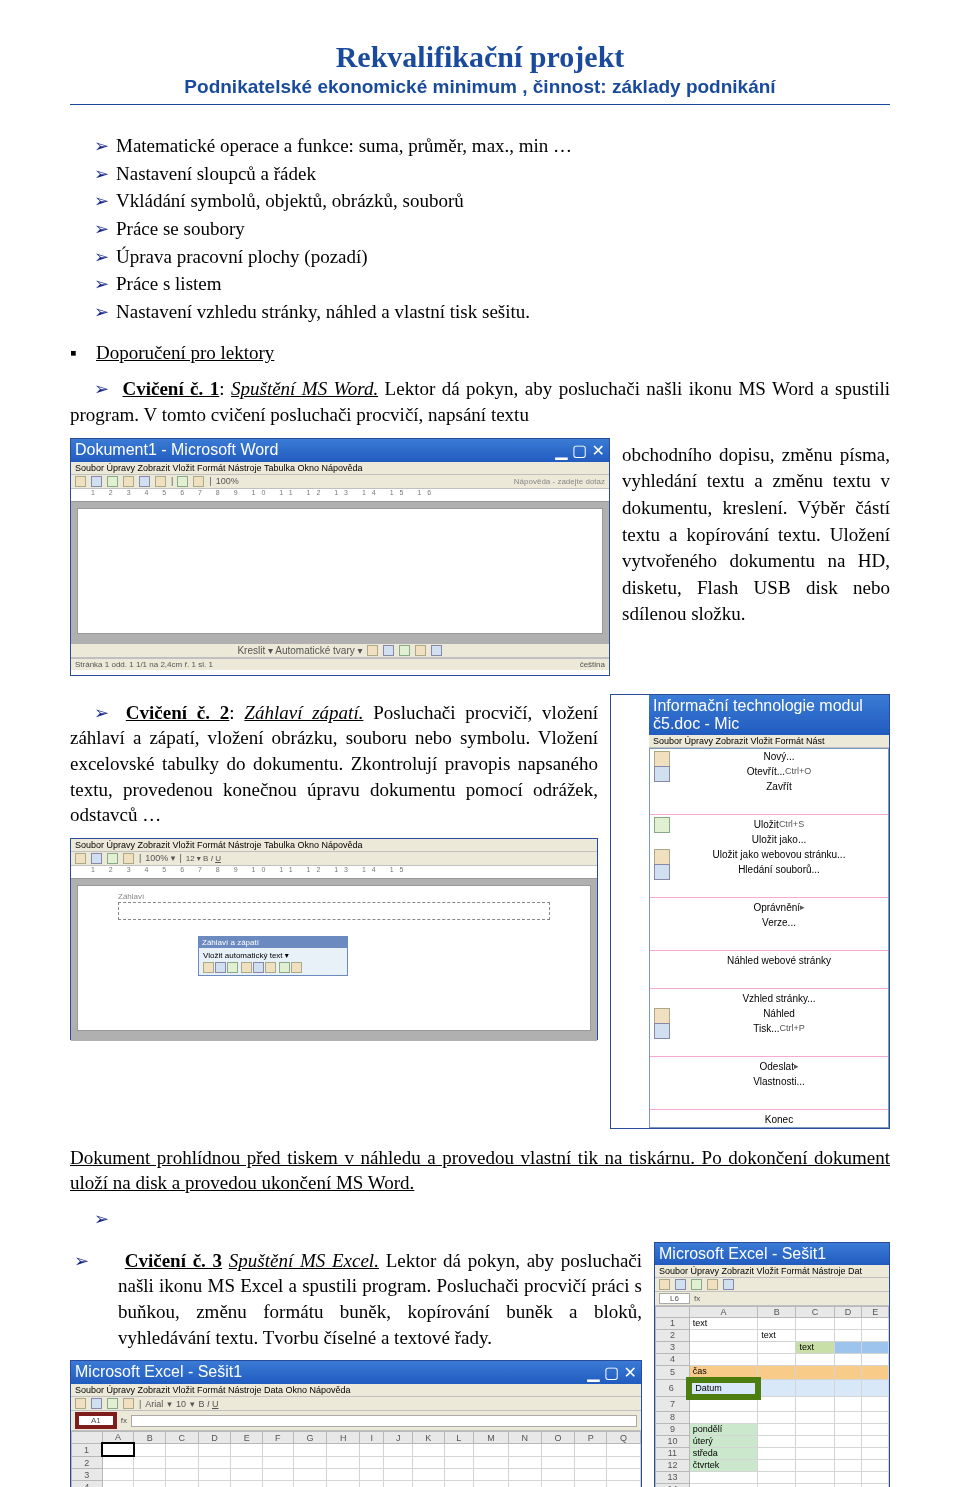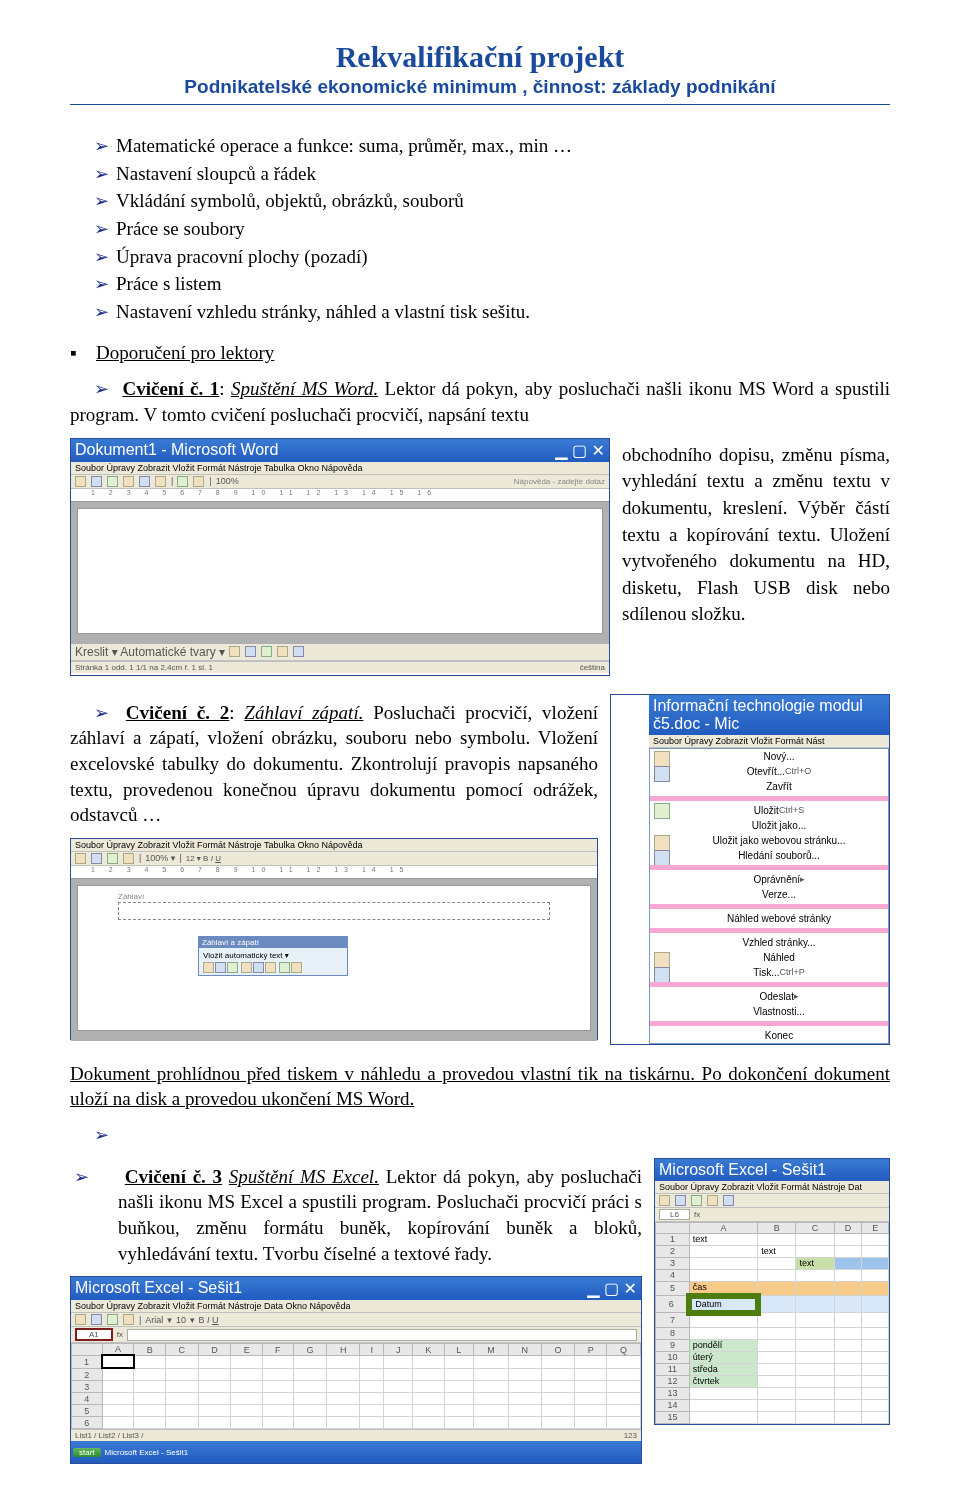--- a/index.html
+++ b/index.html
@@ -154,21 +154,21 @@
     background:#fff;
     border:1px solid #7a9ac0;
   }
   .ctxshot .item {
     font-size:10px;
     padding:2px 6px 2px 26px;
     display:flex; justify-content:center;
     color:#000;
     position:relative;
   }
-  .ctxshot .item.sep { border-top:5px solid #f9a8d4; margin-top:2px; padding-top:4px;}
+  .ctxshot .item.sep { border-top:1px solid #f9a8d4; margin-top:20px; padding-top:4px;}
   .ctxshot .item .ico {
     position:absolute; left:4px; top:2px; width:14px; height:14px;
   }
   .ctxshot .shortcut { color:#555; font-size:9px;}
 
   
   .exgrid { border-collapse:collapse; font-size:9px; width:100%; background:#fff;}
   .exgrid th { background:#e8e8e8; border:1px solid #b8b8b8; font-weight:normal; padding:0 4px; color:#555;}
   .exgrid td { border:1px solid #d4d4d4; height:11px; padding:0 3px;}
   .exsel { border:2px solid #000 !important;}
@@ -248,21 +248,21 @@
             <span class="icbox ic3"></span>
             <span class="icbox"></span>
           <span>|</span>
             <span>100%</span>
           <span style="margin-left:auto;font-size:8px;color:#888;">Nápověda - zadejte dotaz</span>
         </div>
         <div class="ruler">1  2  3  4  5  6  7  8  9  10  11  12  13  14  15  16</div>
         <div class="canvas" style="height:130px;">
           <div class="sheet" style="height:124px;"></div>
         </div>
-        <div class="toolbar" style="font-size:12px;">
+        <div class="toolbar" style="font-size:10px;justify-content:center;">
           <span>Kreslit ▾   Automatické tvary ▾</span>
           <span class="icbox"></span>
             <span class="icbox ic2"></span>
             <span class="icbox ic3"></span>
           <span class="icbox"></span>
             <span class="icbox ic2"></span>
         </div>
         <div class="statusbar">
           <span>Stránka 1    odd. 1    1/1    na 2,4cm   ř. 1   sl. 1</span>
             <span>čeština</span>
@@ -422,21 +422,21 @@
             <span class="icbox ic3"></span>
             <span class="icbox"></span>
           <span>|</span>
             <span>Arial</span>
             <span>▾</span>
           <span>10</span>
             <span>▾</span>
           <span>B <i>I</i> <u>U</u></span>
         </div>
         <div class="toolbar" style="font-size:8px;">
-          <span style="border:2px solid #7f1d1d;background:#fff;padding:0 12px;">A1</span>
+          <span style="border:4px solid #7f1d1d;background:#fff;padding:0 12px;">A1</span>
           <span>fx</span>
           <span style="flex:1;border:1px solid #aaa;background:#fff;height:10px;"></span>
         </div>
         <table class="exgrid">
           <tbody>
               <tr>
                 <th></th>
             <th>A</th>
                 <th>B</th>
                 <th>C</th>

